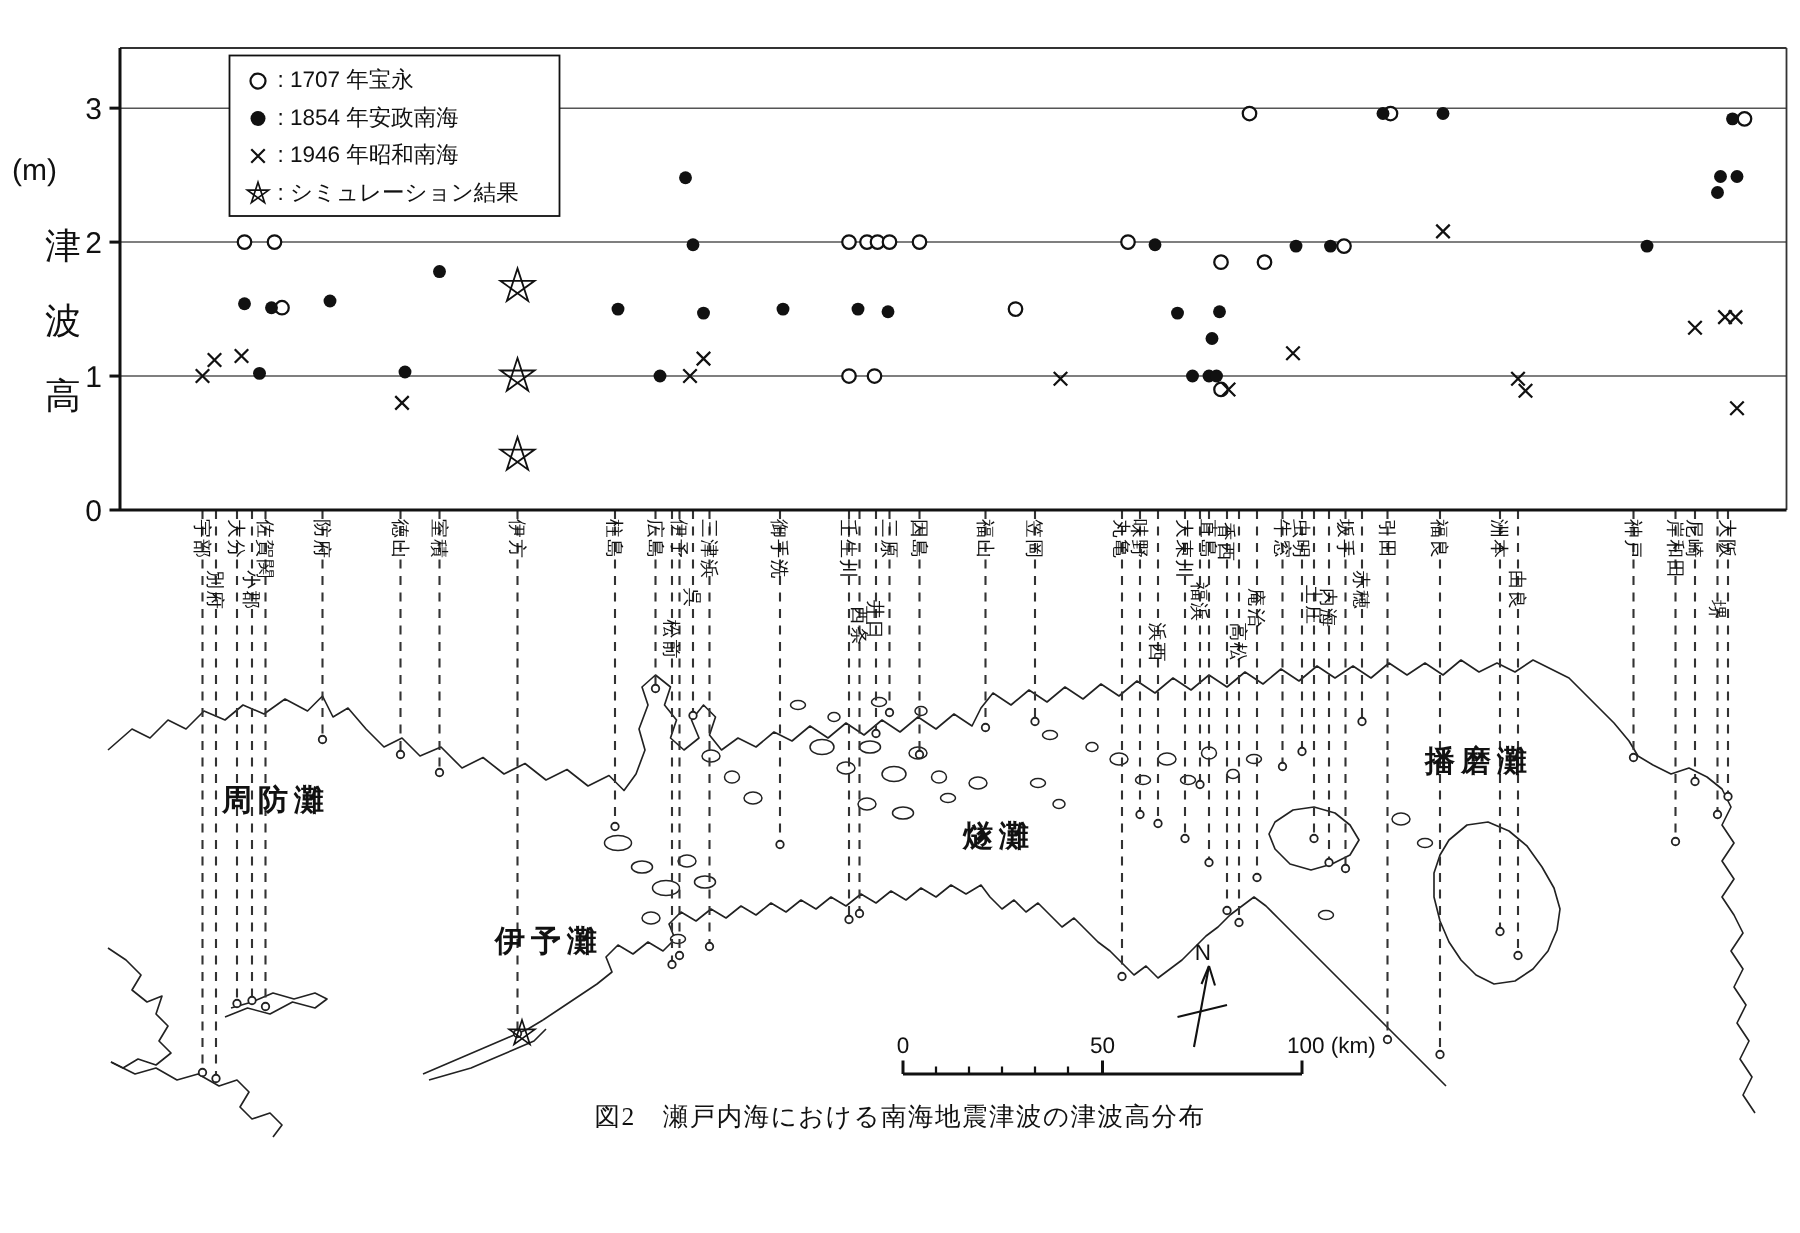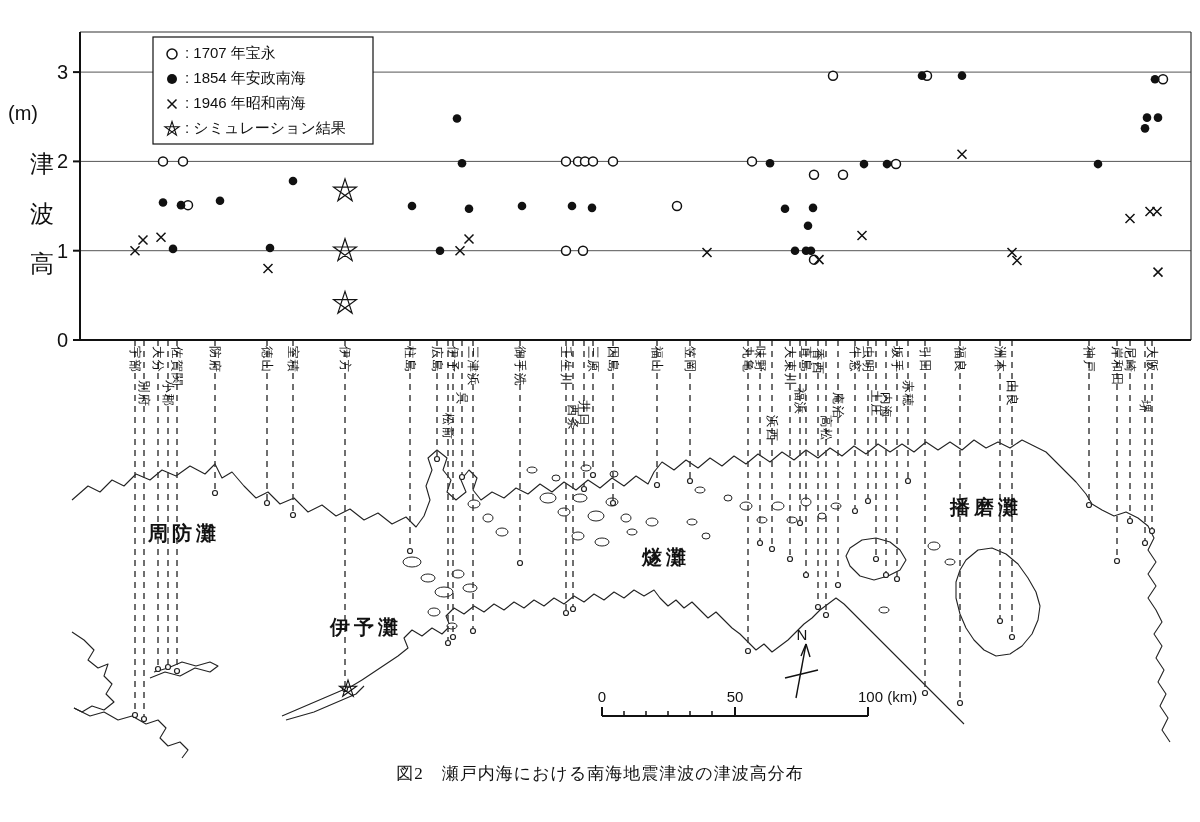--- a/index.html
+++ b/index.html
@@ -1,19 +1,19 @@
 <!DOCTYPE html>
 <html><head>
 <meta charset="utf-8">
 <style>
   html,body{margin:0;padding:0;background:#ffffff;}
   .page{position:relative;width:1200px;height:822px;background:#ffffff;overflow:hidden;
         font-family:"Liberation Sans",sans-serif;}
   svg text{fill:#111;}
-  .caption{position:absolute;left:0;top:762px;width:1200px;text-align:center;
+  .caption{position:absolute;left:0;top:733px;width:1200px;text-align:center;
            font-family:"Liberation Serif",serif;font-size:17px;color:#111;letter-spacing:1px;}
 </style>
 </head>
 <body>
 
 <div class="page">
   <svg id="fig" width="1200" height="762" viewBox="0 0 1200 762">
     <g id="g-map">
         <path d="M72,500L88,486L100,492L112,480L124,486L136,474L150,480L162,470L176,476L190,466L205,474L215,464L222,478L232,472L244,486L256,498L268,492L280,504L294,498L308,512L322,505L336,516L350,509L364,520L378,513L392,524L406,517L416,527L424,516L430,500L426,486L432,470L428,458L437,450L447,458L443,470L451,480L447,492L456,500L466,492L461,480L469,470L477,478L473,490L481,500L492,492L504,498L516,488L528,494L540,484L552,492L564,482L576,490L588,480L600,488L612,478L624,486L636,476L648,484L654,472L662,462L674,470L686,460L698,468L710,458L722,466L734,456L746,464L758,454L770,462L782,452L794,460L806,450L818,458L830,448L842,456L854,446L866,454L878,444L890,452L902,444L914,452L926,442L938,450L950,442L962,450L974,440L986,448L998,442L1010,448L1022,440L1034,446L1046,452L1056,462L1066,472L1076,482L1086,494L1092,504L1102,510L1114,516L1126,512L1138,518L1148,526L1154,538L1148,550L1156,562L1148,574L1156,586L1148,598L1156,610L1162,622L1154,634L1162,646L1156,658L1164,670L1158,682L1166,694L1160,706L1168,718L1162,730L1170,742" fill="none" stroke="#222" stroke-width="1.1" stroke-linejoin="round"></path>
         <path d="M72,632L84,640L94,650L88,660L98,668L108,664L104,676L112,684L106,694L114,702L104,710L92,706L82,712L74,708" fill="none" stroke="#222" stroke-width="1.1" stroke-linejoin="round"></path>

